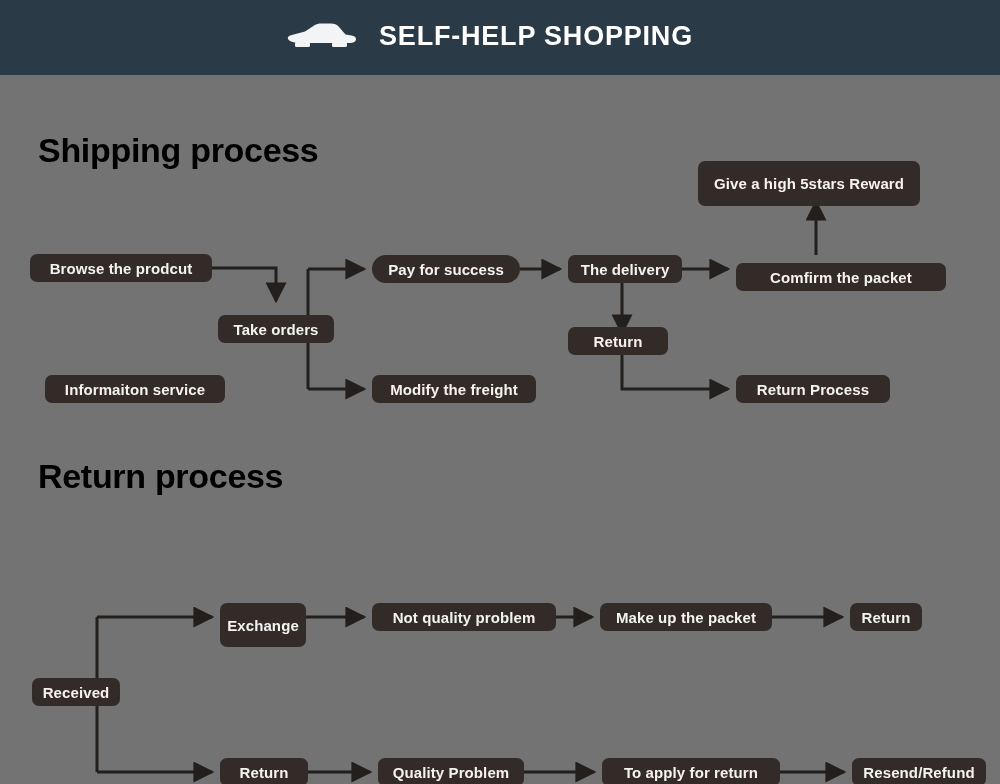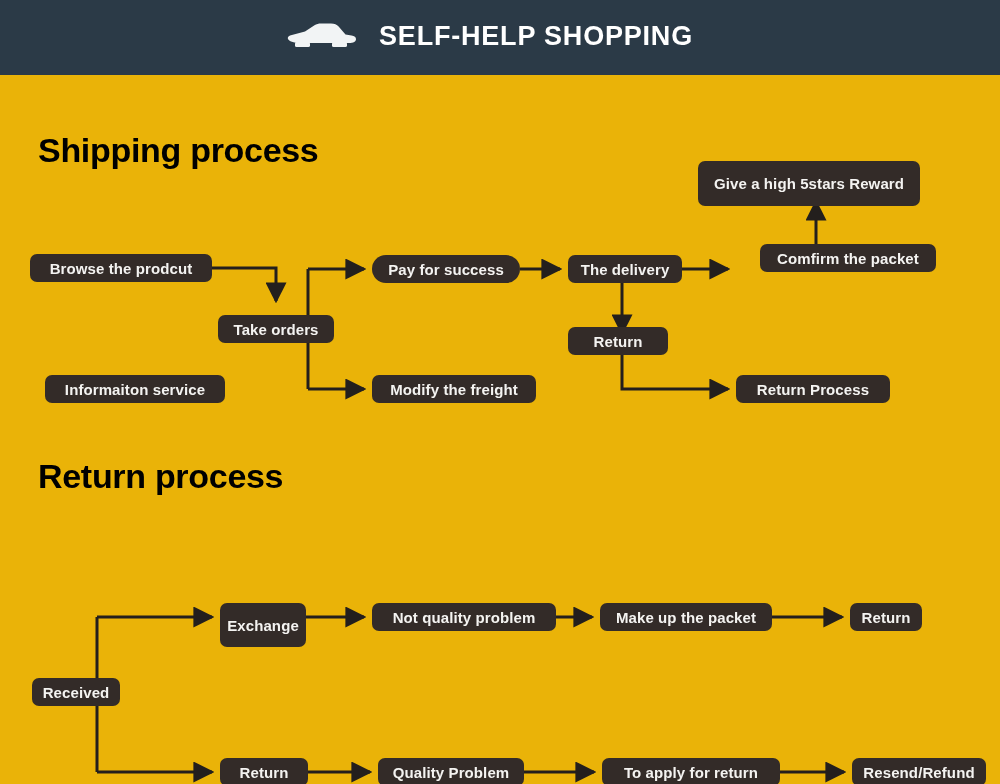--- a/index.html
+++ b/index.html
@@ -42,21 +42,21 @@
     font-family: "Liberation Sans", sans-serif;
     white-space: nowrap;
   }
 
   
   #page-body {
     position: absolute;
     left: 0; top: 75px;
     width: 1000px;
     height: 709px;
-    background: #eab308;
+    background: #737373;
   }
 
   .section-title {
     position: absolute;
     font-size: 34px;
     font-weight: bold;
     color: #000000;
     letter-spacing: -0.3px;
     white-space: nowrap;
   }
@@ -152,21 +152,21 @@
     <div class="node" style="left:218px; top:240px; width:116px; height:28px;">Take orders</div>
 
     <div class="node" style="left:372px; top:180px; width:148px; height:28px;border-radius:14px;">Pay for success</div>
 
     <div class="node" style="left:372px; top:300px; width:164px; height:28px;">Modify the freight</div>
 
     <div class="node" style="left:568px; top:180px; width:114px; height:28px;">The delivery</div>
 
     <div class="node" style="left:568px; top:252px; width:100px; height:28px;">Return</div>
 
-    <div class="node" style="left:736px; top:169px; width:176px; height:28px;margin-left:24px;">Comfirm the packet</div>
+    <div class="node" style="left:736px; top:188px; width:210px; height:28px;">Comfirm the packet</div>
 
     <div class="node" style="left:698px; top:86px; width:222px; height:45px;">Give a high 5stars Reward</div>
 
     <div class="node" style="left:736px; top:300px; width:154px; height:28px;">Return Process</div>
   </div>
 
   <div class="diagram" id="diagram-return" style="top:420px; height:289px;">
 
     <svg class="wires" viewBox="0 0 1000 289">
       <g stroke="#231f1d" stroke-width="3" fill="none">

